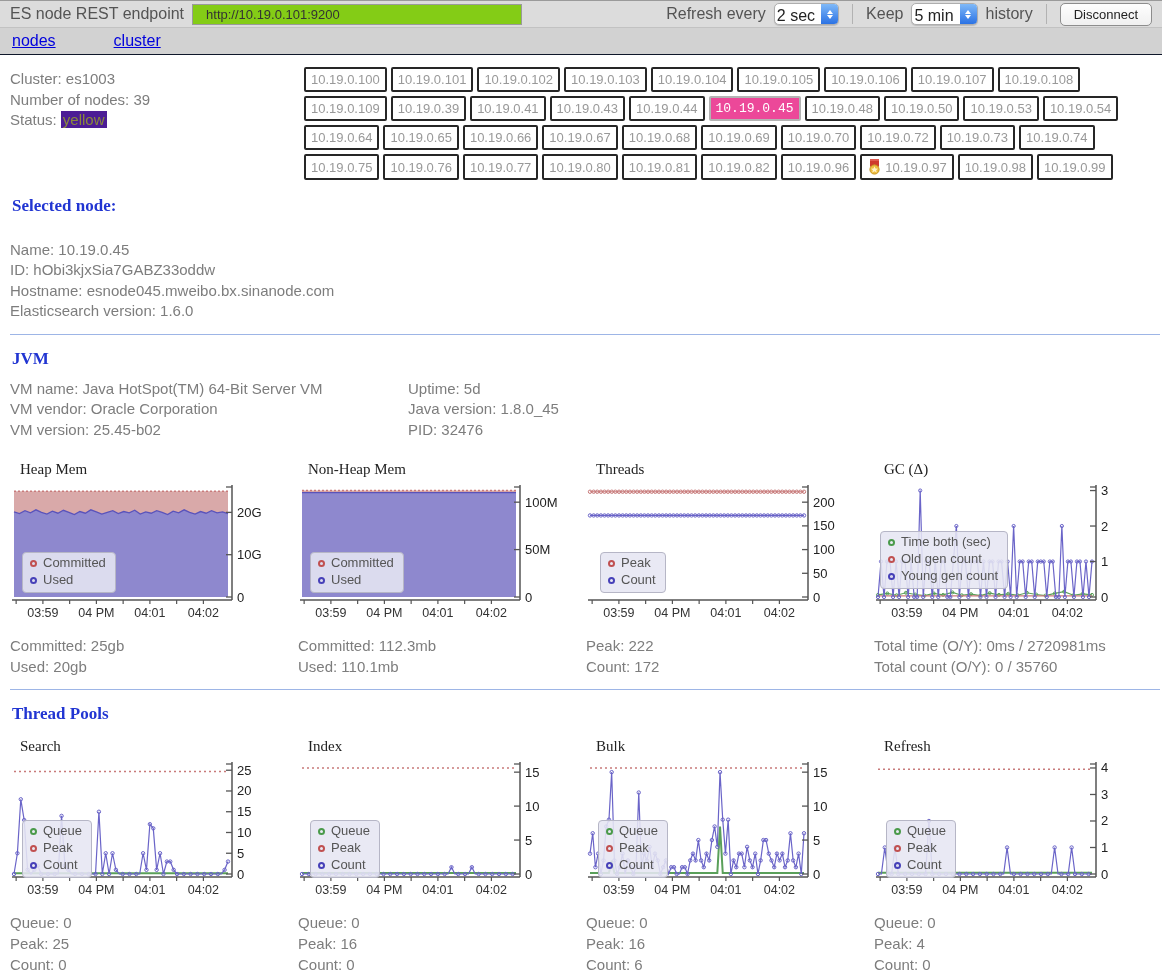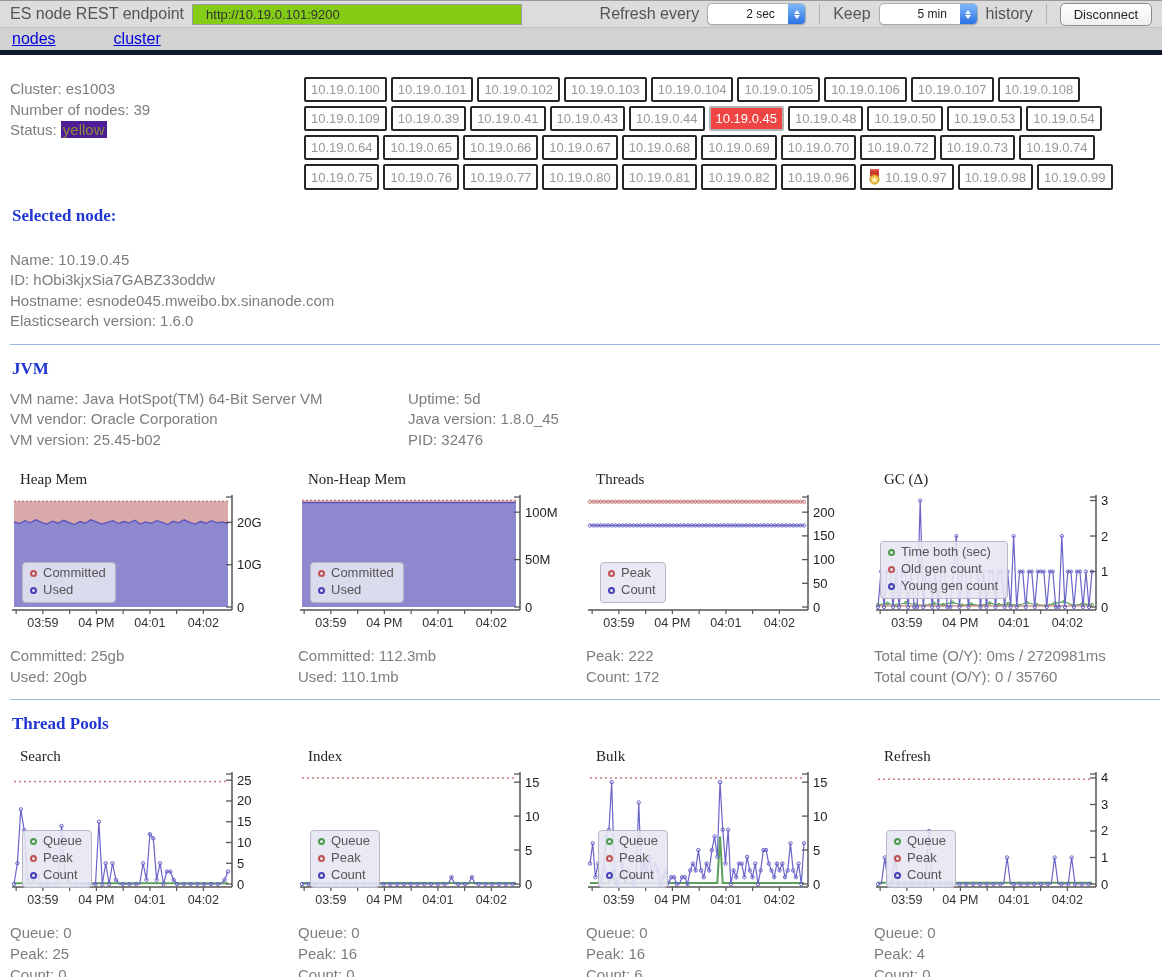--- a/index.html
+++ b/index.html
@@ -19,52 +19,52 @@
   .endpoint-input {
     width:330px; height:21px; border:1px solid #9a9a9a; background:#84cc16;
     font-size:13px; color:#333; padding:1px 13px; font-family:inherit;
   }
   .spacer { flex:1; }
   .select {
     display:inline-flex; align-items:stretch; height:22px;
     border:1px solid #aeaeae; border-radius:5px; background:#fff;
     overflow:hidden; box-shadow:0 1px 1px rgba(0,0,0,.15);
   }
-  .select .val { padding:3px 6px 0 2px; font-size:12px; color:#222; min-width:44px;margin-left:36px; }
+  .select .val { padding:3px 6px 0 2px; font-size:16px; color:#222; min-width:44px; }
   .select .stepper {
     width:17px; background:linear-gradient(#7fb9f8,#2b72e4);
     display:flex; flex-direction:column; align-items:center; justify-content:center; gap:1px;
   }
   .tri-up { width:0;height:0;border-left:3.5px solid transparent;border-right:3.5px solid transparent;border-bottom:4px solid #fff; }
   .tri-down { width:0;height:0;border-left:3.5px solid transparent;border-right:3.5px solid transparent;border-top:4px solid #fff; }
   .vsep { width:1px; height:20px; background:#b2b2b2; margin:0 5px; }
   .disconnect-btn {
     border:1px solid #8d8d8d; border-radius:5px;
     background:linear-gradient(#fefefe,#f0f0f0);
     font-size:13px; color:#222; padding:3px 13px; font-family:inherit;
   }
   
   .nav {
-    height:27px; background:#d2d2d2; border-bottom:5px solid #0f172a;
+    height:27px; background:#d2d2d2; border-bottom:1px solid #0f172a;
     display:flex; align-items:center; padding:0 12px; gap:58px;
   }
   .nav a { color:#0000dd; font-size:16px; text-decoration:underline; cursor:pointer; }
   
   .main { padding:8px 0 0 10px; }
-  .top-section { display:flex; margin-top:12px; }
+  .top-section { display:flex; margin-top:2px; }
   .cluster-info { width:292px; font-size:15px; line-height:1.38; padding-top:4px; }
   .status-val { background:#4c1d95; color:#8a8a3a; padding:0 2px; }
   .node-grid { flex:1; }
   .grid-row { display:flex; }
   .node-btn {
     border:2px solid #262626; border-radius:2px; background:#fff; color:#999;
     font-size:13px; padding:3px 5px; margin:2px 2px; font-family:inherit;
     display:flex; align-items:center; gap:3px; white-space:nowrap; cursor:pointer;
   }
-  .node-btn.selected { background:#ef4444; color:#fff; border-color:#b3b3b3; }
+  .node-btn.selected { background:#ec4899; color:#fff; border-color:#b3b3b3;font-family:Liberation Mono, monospace; }
   h2.section {
     font-family:"Liberation Serif", serif; color:#2135d2;
     font-size:17px; font-weight:bold; margin:14px 0 4px 2px;
   }
   .info-lines { font-size:15px; line-height:1.36; margin-top:24px; }
   hr.divider { border:none; border-top:1px solid #9db5e6; margin:12px 2px 0 0; }
   .jvm-info { display:flex; margin-top:10px; }
   .jvm-col { font-size:15px; line-height:1.38; }
   .jvm-col.left { width:398px; }
   

